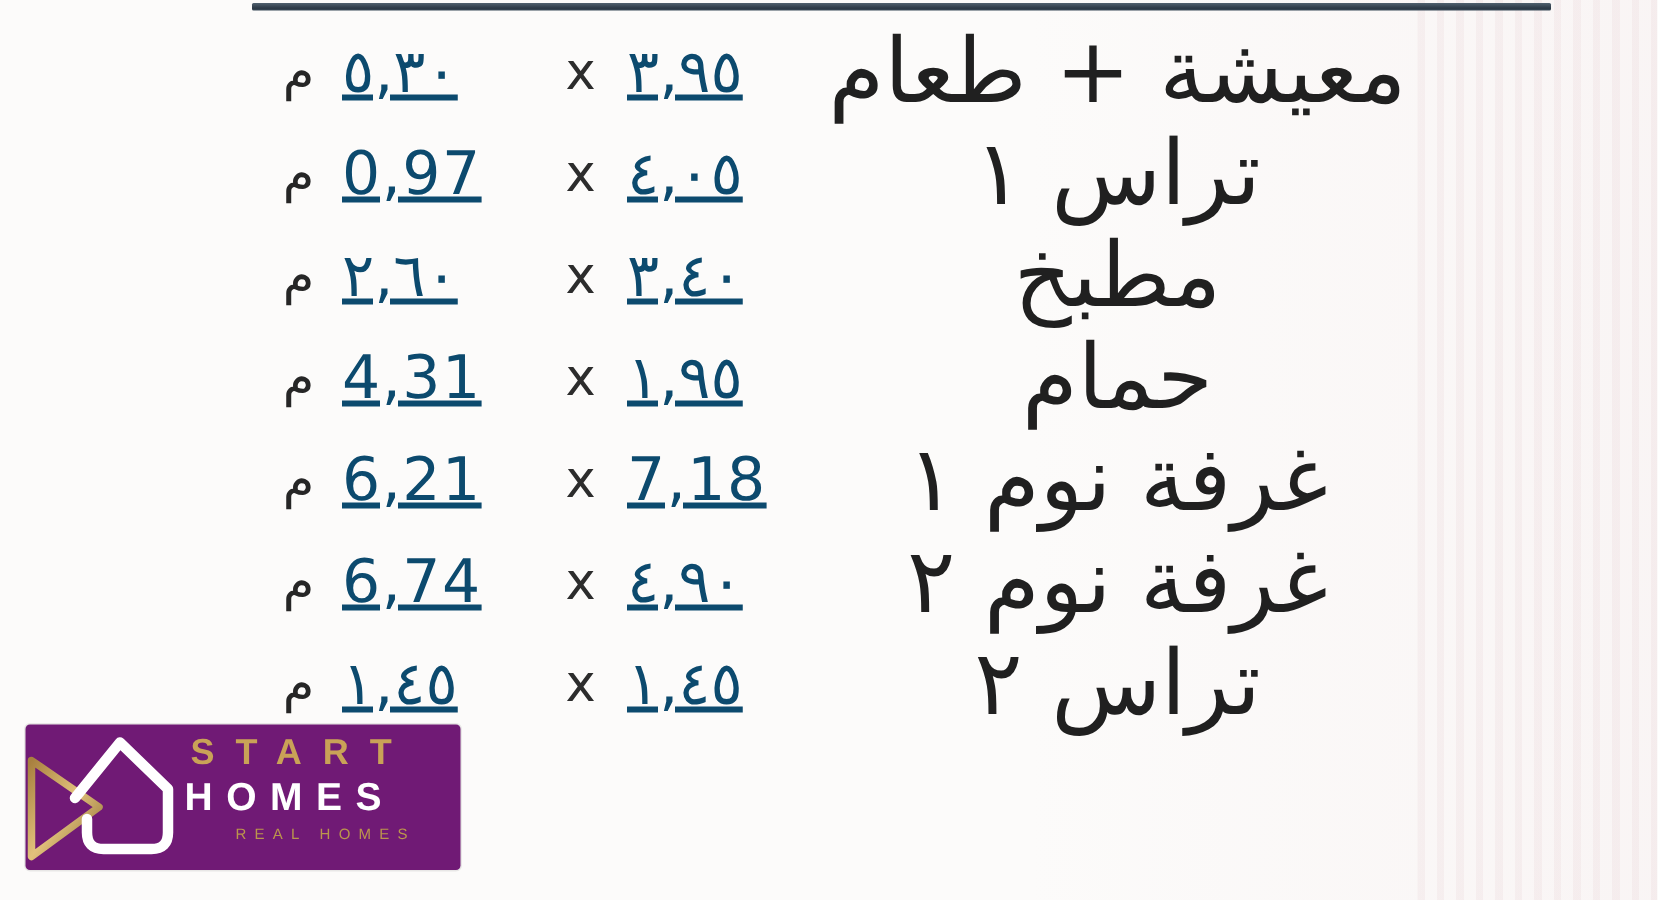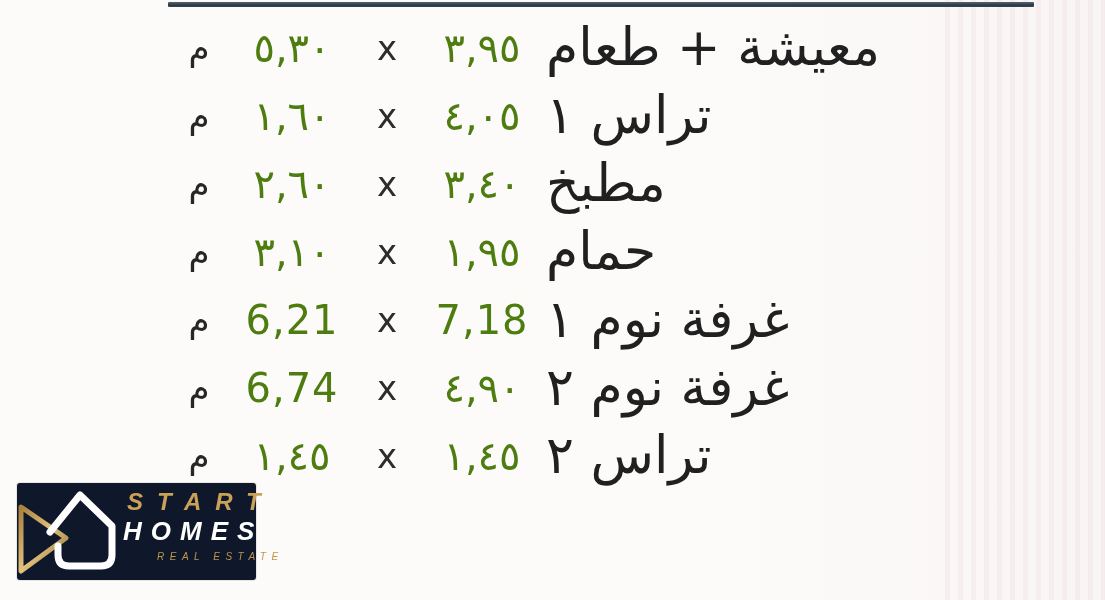--- a/index.html
+++ b/index.html
@@ -48,53 +48,53 @@
     direction: ltr;
   }
   .unit {
     width: 58px;
     text-align: center;
     font-size: 34px;
     color: #262626;
   }
   .dim {
     width: 128px;
-    text-align: center;
+    text-align: left;
     font-size: 40px;
     letter-spacing: 1px;
-    color: #4d7c0f;
+    color: #0c4a6e;
     direction: ltr;
     unicode-bidi: isolate;
+    text-decoration: underline;
   }
   .sep {
     width: 62px;
     text-align: center;
     font-size: 34px;
     color: #2c2c2c;
   }
   .room {
     flex: 1;
-    text-align: left;
+    text-align: center;
     direction: rtl;
     unicode-bidi: isolate;
-    font-size: 52px;
+    font-size: 60px;
     line-height: 1.1;
     color: #202020;
     padding-right: 2px;
     white-space: nowrap;
   }
   
   .logo {
     position: absolute;
     left: 17px; top: 483px;
-    width: 239px; height: 97px;
-    background: #0f172a;
+    width: 290px; height: 97px;
+    background: #701a75;
     border-radius: 3px;
     box-shadow: 0 0 0 1px rgba(0,0,0,0.08);
-    font-style: italic;
   }
   .logo svg { position: absolute; left: 0; top: 0; }
   .logo-text {
     position: absolute;
     left: 106px; top: 7px;
     width: 184px;
     font-family: "Liberation Sans", sans-serif;
     line-height: 1;
   }
   .logo-line1 {
@@ -137,37 +137,37 @@
     <div class="row">
       <span class="unit">م</span>
       <span class="dim">٥,٣٠</span>
       <span class="sep">x</span>
       <span class="dim">٣,٩٥</span>
       <span class="room">معيشة + طعام</span>
     </div>
 
     <div class="row">
       <span class="unit">م</span>
-      <span class="dim">١,٦٠</span>
+      <span class="dim">0,97</span>
       <span class="sep">x</span>
       <span class="dim">٤,٠٥</span>
       <span class="room">تراس ١</span>
     </div>
 
     <div class="row">
       <span class="unit">م</span>
       <span class="dim">٢,٦٠</span>
       <span class="sep">x</span>
       <span class="dim">٣,٤٠</span>
       <span class="room">مطبخ</span>
     </div>
 
     <div class="row">
       <span class="unit">م</span>
-      <span class="dim">٣,١٠</span>
+      <span class="dim">4,31</span>
       <span class="sep">x</span>
       <span class="dim">١,٩٥</span>
       <span class="room">حمام</span>
     </div>
 
     <div class="row">
       <span class="unit">م</span>
       <span class="dim">6,21</span>
       <span class="sep">x</span>
       <span class="dim">7,18</span>
@@ -200,17 +200,17 @@
           <stop offset="0.5" stop-color="#e2c27c"></stop>
           <stop offset="1" stop-color="#8f6f35"></stop>
         </linearGradient>
       </defs>
       <path d="M 4 24 L 49 55 L 4 88 Z" fill="none" stroke="url(#goldgrad)" stroke-width="5" stroke-linejoin="round"></path>
       <path d="M 33 49 L 63 12 L 95 43 L 95 72 Q 95 83 84 83 L 52 83 Q 41 83 41 72 L 41 63" fill="none" stroke="#ffffff" stroke-width="7" stroke-linecap="round" stroke-linejoin="round"></path>
     </svg>
     <div class="logo-text">
       <div class="logo-line1">START</div>
       <div class="logo-line2">HOMES</div>
-      <div class="logo-line3">REAL ESTATE</div>
+      <div class="logo-line3">REAL HOMES</div>
     </div>
   </div>
 
 </div>
 
 </body></html>

